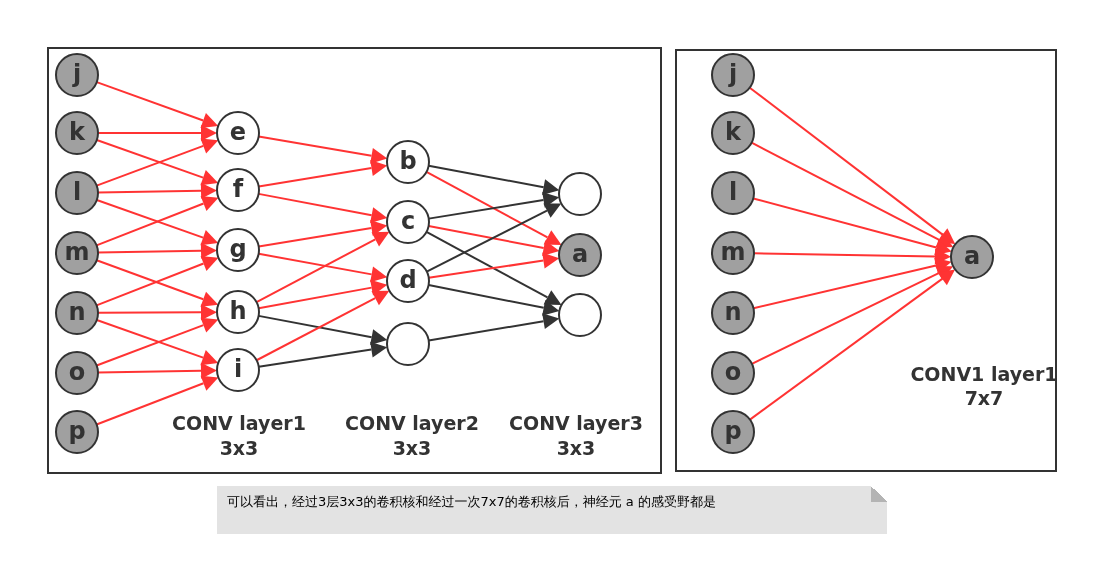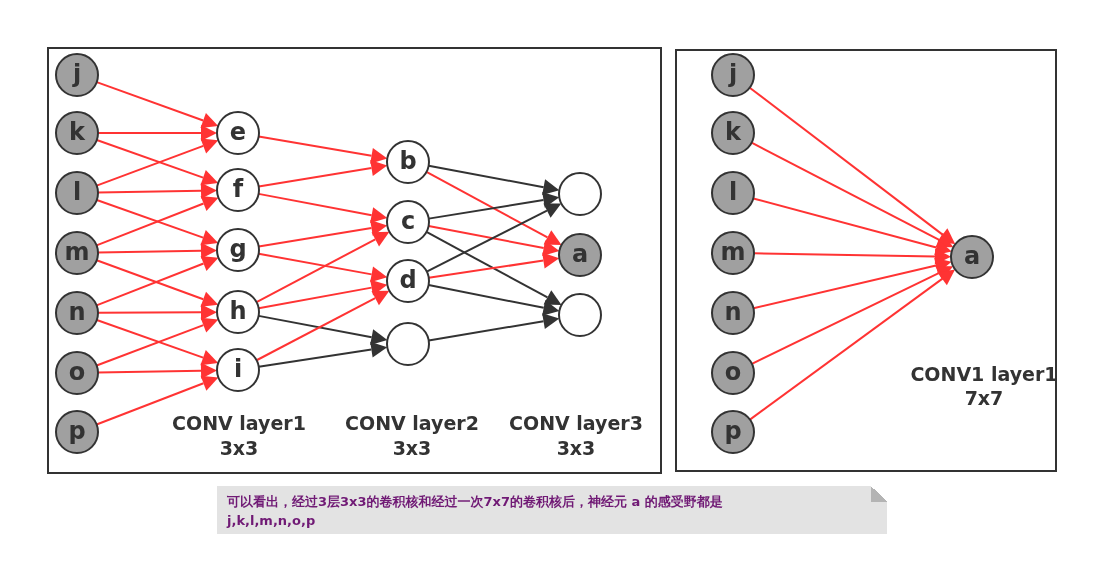--- a/index.html
+++ b/index.html
@@ -5,21 +5,21 @@
   html,body{margin:0;padding:0;background:#ffffff;}
   body{width:1095px;height:566px;position:relative;overflow:hidden;font-family:"DejaVu Sans","Liberation Sans",sans-serif;}
   #diagram{position:absolute;left:0;top:0;}
   .panel{fill:#ffffff;stroke:#333333;stroke-width:2;}
   .node-in{fill:#a0a0a0;stroke:#333333;stroke-width:2;}
   .node-out{fill:#ffffff;stroke:#333333;stroke-width:2;}
   .node-label{font-family:"DejaVu Sans","Liberation Sans",sans-serif;font-weight:bold;font-size:24px;fill:#333333;text-anchor:middle;dominant-baseline:central;}
   .layer-label{font-family:"DejaVu Sans","Liberation Sans",sans-serif;font-weight:bold;font-size:19px;fill:#333333;text-anchor:middle;}
   .note{position:absolute;left:217px;top:486px;width:670px;height:48px;background:#e3e3e3;}
   .note-fold2{position:absolute;right:0;top:0;width:16px;height:16px;background:linear-gradient(to bottom left,#ffffff 50%,#b4b4b4 50%);}
-  .note-text{position:absolute;left:10px;top:6px;font-family:"DejaVu Sans","Liberation Sans",sans-serif;font-weight:bold;font-size:13px;color:#701a75;line-height:19px;}
+  .note-text{position:absolute;left:10px;top:6px;font-family:"DejaVu Sans","Liberation Sans",sans-serif;font-weight:normal;font-size:13px;color:#000000;line-height:19px;}
 </style>
 </head>
 <body>
 
 <svg id="diagram" width="1095" height="566" viewBox="0 0 1095 566" xmlns="http://www.w3.org/2000/svg">
   <defs>
     <marker id="arrow-red" viewBox="0 0 10 10" refX="10" refY="5" markerWidth="6" markerHeight="6" orient="auto" markerUnits="userSpaceOnUse">
     </marker>
   </defs>
   <rect class="panel" x="48" y="48" width="613" height="425"></rect>
@@ -305,15 +305,14 @@
   <text class="layer-label" x="576" y="430">CONV layer3</text>
   <text class="layer-label" x="576" y="455">3x3</text>
   <text class="layer-label" x="984" y="381">CONV1 layer1</text>
   <text class="layer-label" x="984" y="405">7x7</text>
 </svg>
 
 <div class="note">
   <div class="note-fold2"></div>
   <div class="note-text">
     <div>可以看出，经过3层3x3的卷积核和经过一次7x7的卷积核后，神经元 a 的感受野都是</div>
-    <div>j,k,l,m,n,o,p</div>
   </div>
 </div>
 
 </body></html>

